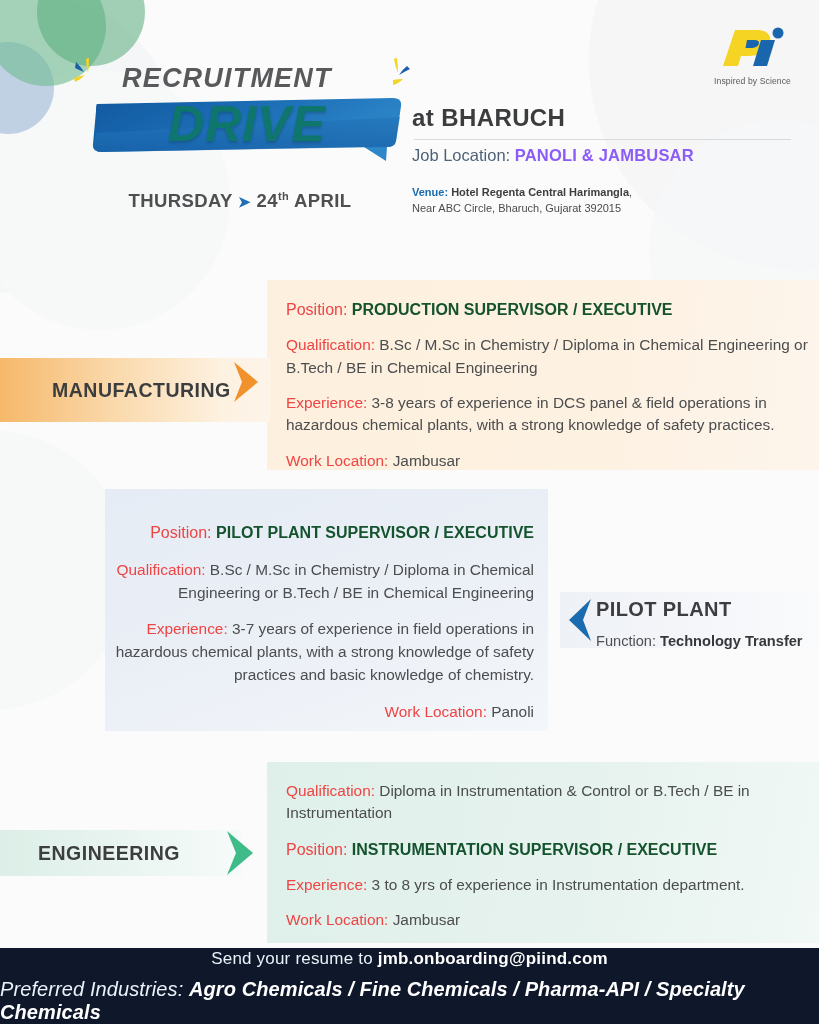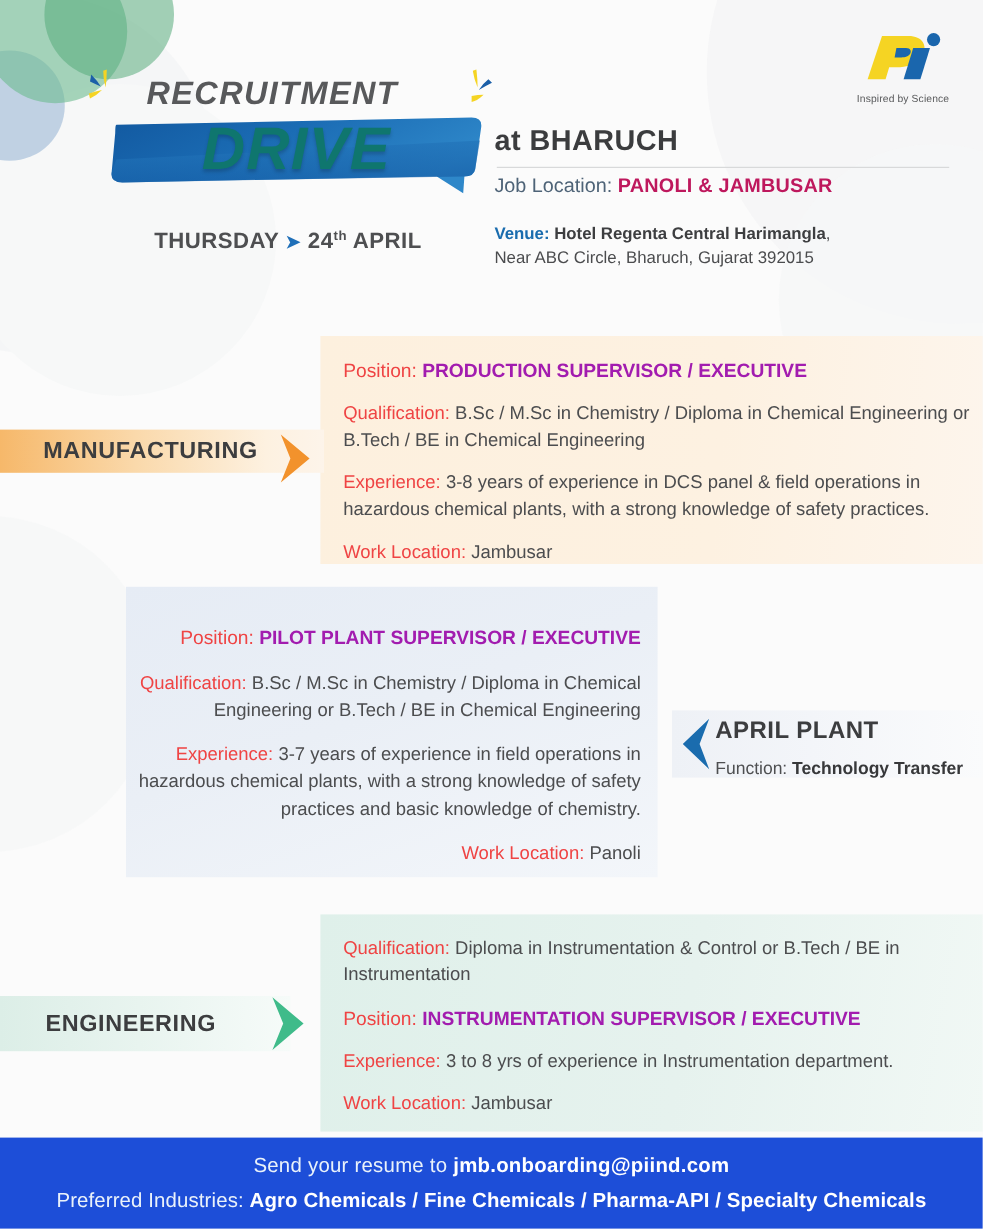--- a/index.html
+++ b/index.html
@@ -65,23 +65,23 @@
 
   
   .hdr-right{ position:absolute; left:412px; top:104px; width:395px; }
   .at-city{
     font-size:24px; font-weight:bold; color:#3b3c3e; letter-spacing:.4px;
   }
   .hdr-rule{
     width:377px; height:1px; background:#d8d9da; margin:7px 0 6px 2px;
   }
   .joblocline{ font-size:16.5px; color:#4e6377; }
-  .joblocline b{ color:#be185d; font-size:16.5px; letter-spacing:.2px; }
+  .joblocline b{ color:#8b5cf6; font-size:16.5px; letter-spacing:.2px; }
   .venue{
-    margin-top:20px; font-size:14px; color:#4b4c4e; line-height:1.42;
+    margin-top:20px; font-size:11px; color:#4b4c4e; line-height:1.42;
   }
   .venue .vlabel{ color:#1a6cae; font-weight:bold; }
   .venue b{ color:#3d3e40; }
 
   
   .logo{ position:absolute; left:705px; top:26px; width:95px; text-align:center; z-index:4;}
   .logo-tag{ font-size:8.6px; color:#58595b; margin-top:2px; letter-spacing:.1px;}
 
   
   .panel{ position:absolute; z-index:2; }
@@ -95,21 +95,21 @@
     background:linear-gradient(160deg,#e6ecf5 0%,#eaeff6 45%,#f3f6fa 100%);
   }
   .panel-eng{
     left:267px; top:762px; width:552px; height:181px;
     background:linear-gradient(100deg,#dff0ea 0%,#e6f2ee 55%,#f1f8f5 100%);
   }
 
   .block{ position:absolute; z-index:3; }
   .block .line{ margin-bottom:13px; }
   .lbl{ color:#ef4444; }
-  .lbl-strong{ color:#a21caf; font-weight:bold;margin-top:29px; }
+  .lbl-strong{ color:#14532d; font-weight:bold;margin-top:29px; }
   .val{ color:#4c4d4f; }
 
   .mfg-text{
     left:286px; top:298px; width:522px;
     font-size:15.4px; line-height:1.45;
   }
   .mfg-text .pos{ font-size:16px; }
   .mfg-text .pos b{ font-size:16px; }
 
   .pilot-text{
@@ -120,22 +120,22 @@
 
   .eng-text{
     left:286px; top:780px; width:522px;
     font-size:15.4px; line-height:1.45;
   }
   .eng-text .pos{ font-size:16px; }
 
   
   .tag{ position:absolute; z-index:4; display:flex; align-items:center; }
 
-  .tag-mfg{ left:0px; top:358px; width:270px; height:36px;
-            background:linear-gradient(90deg,#f6b86a 0%,#fad9ab 42%,#fdf1e0 82%,#fdf4ea 100%); }
+  .tag-mfg{ left:0px; top:358px; width:270px; height:64px;
+            background:linear-gradient(90deg,#f6b86a 0%,#fad9ab 42%,#fdf1e0 82%,#fdf4ea 100%);padding-left:16px; }
   .tag-mfg .tag-label{ margin-left:36px; }
 
   .tag-eng{ left:0px; top:830px; width:242px; height:46px;
             background:linear-gradient(90deg,#dceee7 0%,#e8f4ef 48%,#f6fbf9 100%); }
   .tag-eng .tag-label{ margin-left:38px; }
 
   .tag-pilot{ left:560px; top:592px; width:259px; height:56px;
               background:linear-gradient(90deg,#eef1f6 0%,#f3f5f9 45%,#fafbfc 100%);
               display:block; }
 
@@ -154,26 +154,26 @@
   }
   .pilot-func{
     position:absolute; left:596px; top:633px;
     font-size:14.6px; color:#4e4f51; z-index:5;
   }
   .pilot-func b{ color:#37383a;text-align:center; }
 
   
   .footer{
     position:absolute; left:0; bottom:0; width:819px; height:76px;
-    background:#1d4ed8; z-index:5;
+    background:#0f172a; z-index:5;
     display:flex; flex-direction:column; align-items:center; justify-content:center;
   }
   .f-line1{ font-size:17px; color:#eaf2fa; letter-spacing:.2px; }
   .f-line1 b{ color:#ffffff; font-weight:bold; }
-  .f-line2{ font-size:17px; color:#eaf2fa; margin-top:9px; letter-spacing:.1px;}
+  .f-line2{ font-size:20px; color:#eaf2fa; margin-top:9px; letter-spacing:.1px;font-style:italic;}
   .f-line2 b{ color:#ffffff; font-weight:bold; }
 </style>
 </head>
 <body>
 
 <div class="bg-layer">
   <div class="circle c-grey-r"></div>
   <div class="circle c-grey-r2"></div>
   <div class="circle c-grey-big"></div>
   <div class="circle c-grey-2"></div>
@@ -278,21 +278,21 @@
     <span class="val">Jambusar</span>
   </div>
 </div>
 
 <div class="panel panel-pilot"></div>
 
 <div class="tag tag-pilot"></div>
 <svg class="chevron chev-pilot" width="34" height="50" viewBox="0 0 34 50">
   <path d="M28 4 L6 25 L28 46 L20 25 Z" fill="#1a6cae"></path>
 </svg>
-<div class="pilot-title">APRIL PLANT</div>
+<div class="pilot-title">PILOT PLANT</div>
 <div class="pilot-func">
   <span>Function:</span>
   <b>Technology Transfer</b>
 </div>
 
 <div class="block pilot-text">
   <div class="line pos">
     <span class="lbl">Position:</span>
     <b class="lbl-strong">PILOT PLANT SUPERVISOR / EXECUTIVE</b>
   </div>

